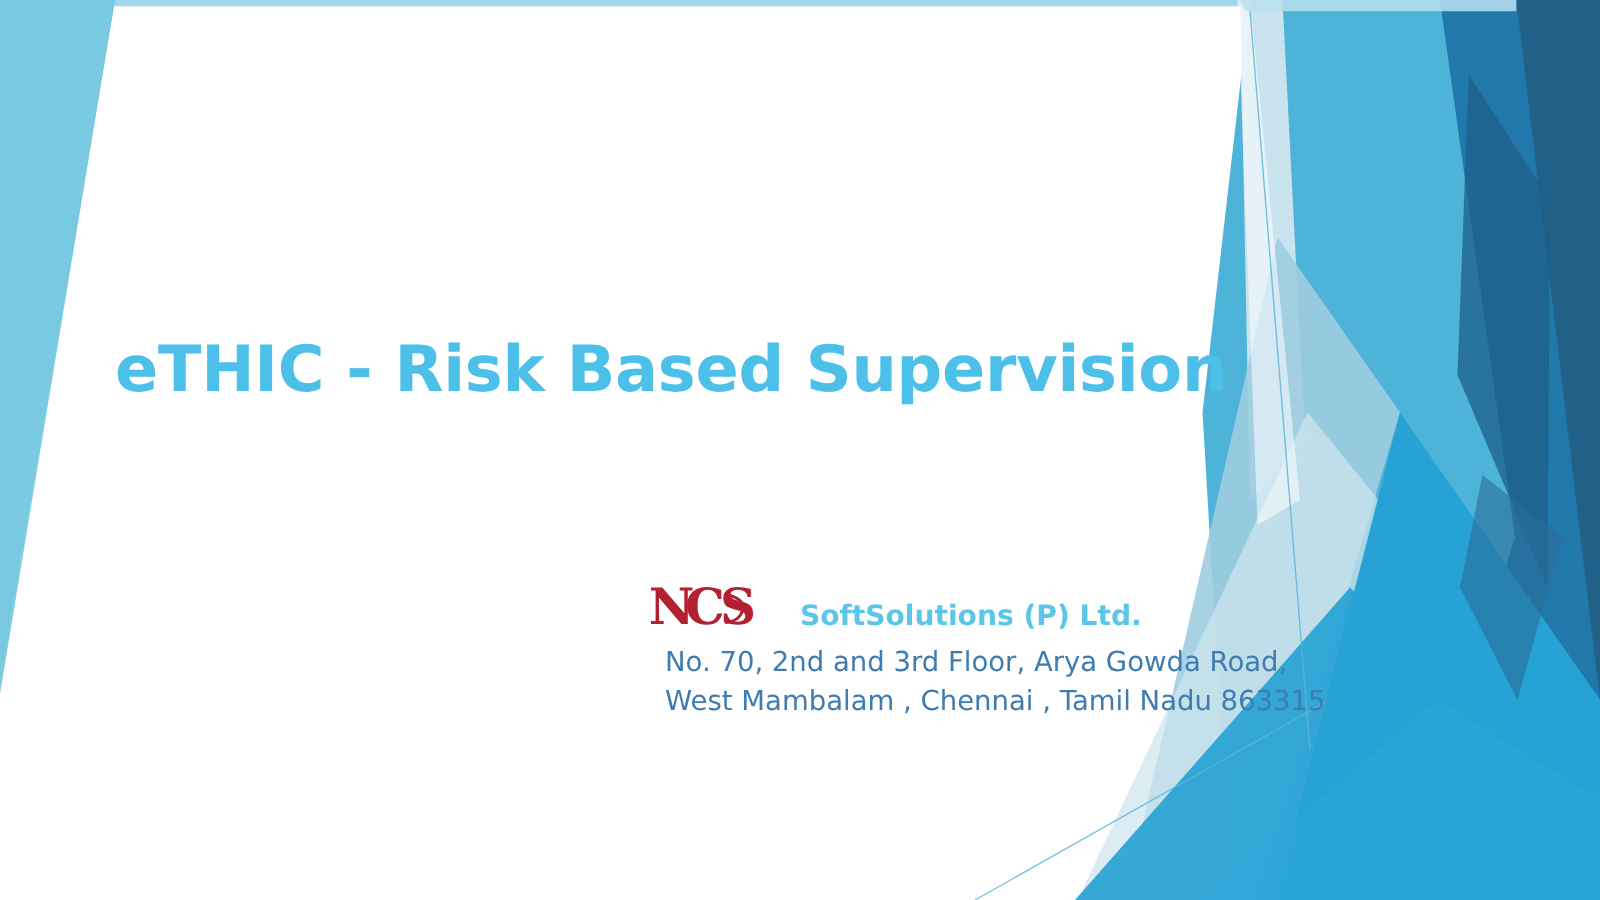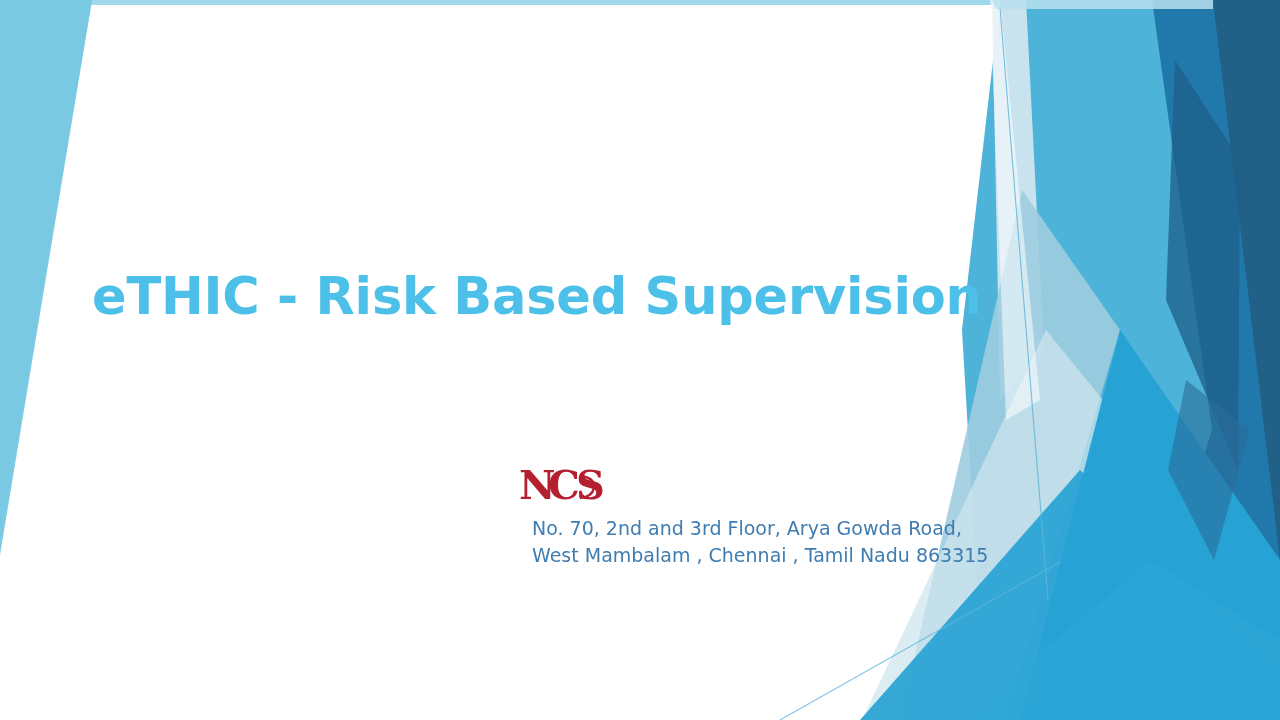--- a/index.html
+++ b/index.html
@@ -65,21 +65,21 @@
     font-weight: bold;
     color: #5cc6e8;
     font-family: "DejaVu Sans", sans-serif;
     line-height: 1;
     padding-bottom: 4px;
     white-space: nowrap;
   }
   .address {
     margin-top: 7px;
     margin-left: 12px;
-    font-size: 19px;
+    font-size: 22px;
     color: #3f7cb0;
     font-family: "DejaVu Sans", sans-serif;
     line-height: 1.42;
     white-space: nowrap;
   }
 </style>
 </head>
 <body>
 
 <div id="slide">
@@ -135,20 +135,21 @@
           <svg width="104" height="42" viewBox="0 0 104 42" xmlns="http://www.w3.org/2000/svg">
             <g fill="#b32030" font-family="DejaVu Serif, serif" font-size="40" font-weight="bold">
               <text x="-1" y="33" letter-spacing="-5">N</text>
               <text x="28" y="33" letter-spacing="-6">C</text>
               <text x="56" y="33">S</text>
             </g>
             <path d="M62 10 q14 3 12 12 q-2 9 -14 10" fill="none" stroke="#b32030" stroke-width="2.4"></path>
           </svg>
         </div>
 
+        <div class="company-name">SoftSolutions (P) Ltd.</div>
       </div>
 
       <div class="address">
         <div>No. 70, 2nd and 3rd Floor, Arya Gowda Road,</div>
         <div>West Mambalam , Chennai , Tamil Nadu 863315</div>
       </div>
 
     </div>
   </div>
 </div>

